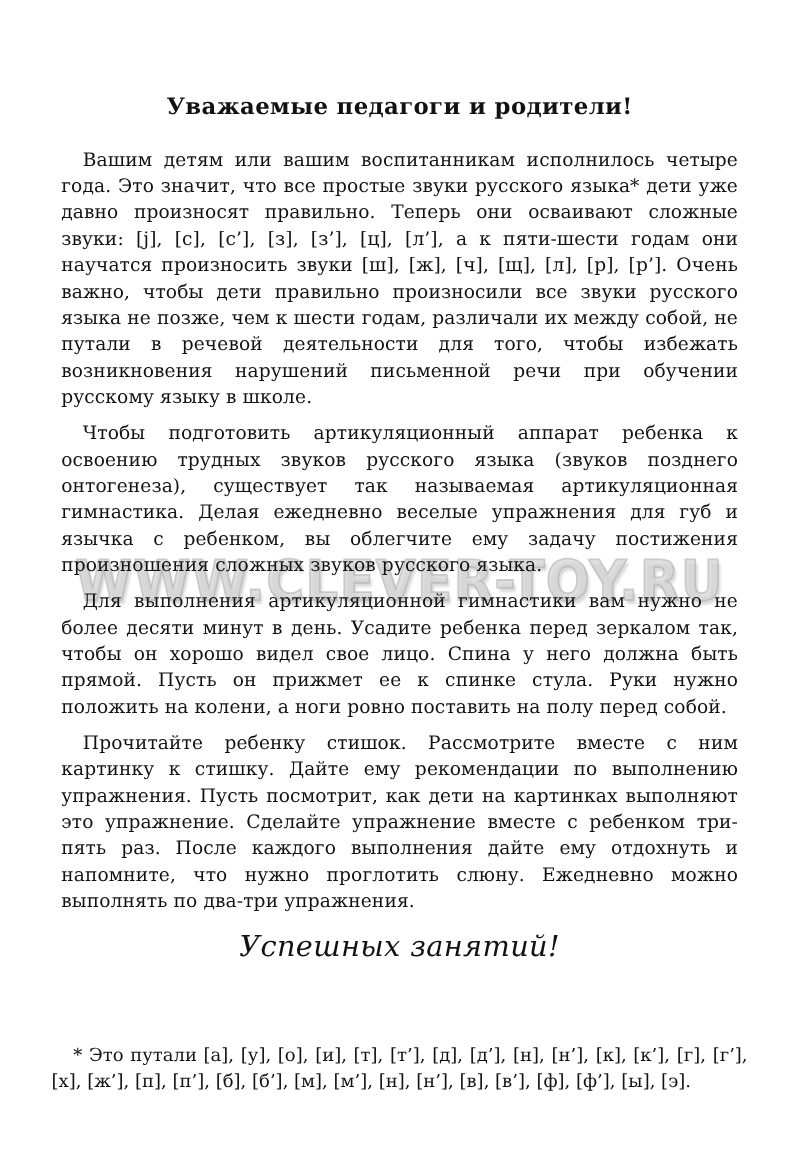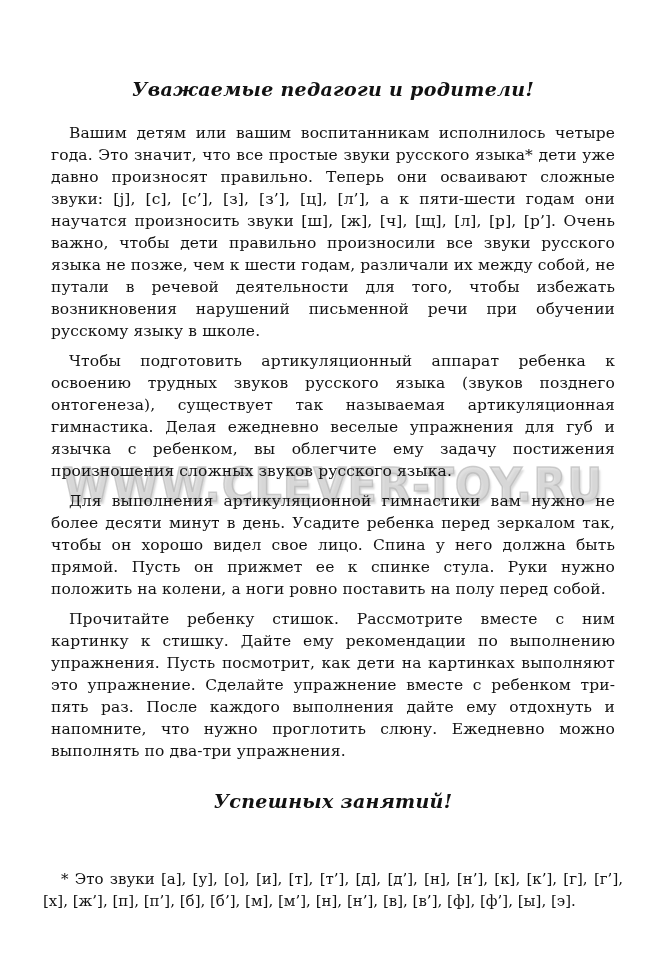--- a/index.html
+++ b/index.html
@@ -47,36 +47,35 @@
     left: 43px;
     right: 43px;
     top: 0;
     z-index: 1;
   }
   .title {
     margin: 78px 0 22px 0;
     text-align: center;
     font-size: 19px;
     font-weight: bold;
-    font-style: italic;
     letter-spacing: 0.3px;
   }
   .body-text p {
     margin: 8px;
     font-size: 15.5px;
     line-height: 22px;
     text-align: justify;
     text-indent: 18px;
     letter-spacing: 0.1px;
   }
   .closing {
-    margin-top: 28px;
+    margin-top: 13px;
     text-align: center;
-    font-size: 19px;
-    font-weight: bold;
+    font-size: 24px;
+    font-weight: normal;
     font-style: italic;
     letter-spacing: 0.3px;
   }
   .footnote {
     position: absolute;
     left: 43px;
     right: 43px;
     top: 868px;
     font-size: 15px;
     line-height: 22px;
@@ -100,15 +99,15 @@
       <p>Вашим детям или вашим воспитанникам исполнилось четыре года. Это значит, что все простые звуки русского языка* дети уже давно произносят правильно. Теперь они осваивают сложные звуки: [j], [с], [с’], [з], [з’], [ц], [л’], а к пяти-шести годам они научатся произносить звуки [ш], [ж], [ч], [щ], [л], [р], [р’]. Очень важно, чтобы дети правильно произносили все звуки русского языка не позже, чем к шести годам, различали их между собой, не путали в речевой деятельности для того, чтобы избежать возникновения нарушений письменной речи при обучении русскому языку в школе.</p>
       <p>Чтобы подготовить артикуляционный аппарат ребенка к освоению трудных звуков русского языка (звуков позднего онтогенеза), существует так называемая артикуляционная гимнастика. Делая ежедневно веселые упражнения для губ и язычка с ребенком, вы облегчите ему задачу постижения произношения сложных звуков русского языка.</p>
       <p>Для выполнения артикуляционной гимнастики вам нужно не более десяти минут в день. Усадите ребенка перед зеркалом так, чтобы он хорошо видел свое лицо. Спина у него должна быть прямой. Пусть он прижмет ее к спинке стула. Руки нужно положить на колени, а ноги ровно поставить на полу перед собой.</p>
       <p>Прочитайте ребенку стишок. Рассмотрите вместе с ним картинку к стишку. Дайте ему рекомендации по выполнению упражнения. Пусть посмотрит, как дети на картинках выполняют это упражнение. Сделайте упражнение вместе с ребенком три-пять раз. После каждого выполнения дайте ему отдохнуть и напомните, что нужно проглотить слюну. Ежедневно можно выполнять по два-три упражнения.</p>
     </div>
 
     <div class="closing">Успешных занятий!</div>
 
   </div>
 
-  <div class="footnote">* Это звуки [а], [у], [о], [и], [т], [т’], [д], [д’], [н], [н’], [к], [к’], [г], [г’], [х], [ж’], [п], [п’], [б], [б’], [м], [м’], [н], [н’], [в], [в’], [ф], [ф’], [ы], [э].</div>
+  <div class="footnote">* Это путали [а], [у], [о], [и], [т], [т’], [д], [д’], [н], [н’], [к], [к’], [г], [г’], [х], [ж’], [п], [п’], [б], [б’], [м], [м’], [н], [н’], [в], [в’], [ф], [ф’], [ы], [э].</div>
 
 </div>
 
 </body></html>

